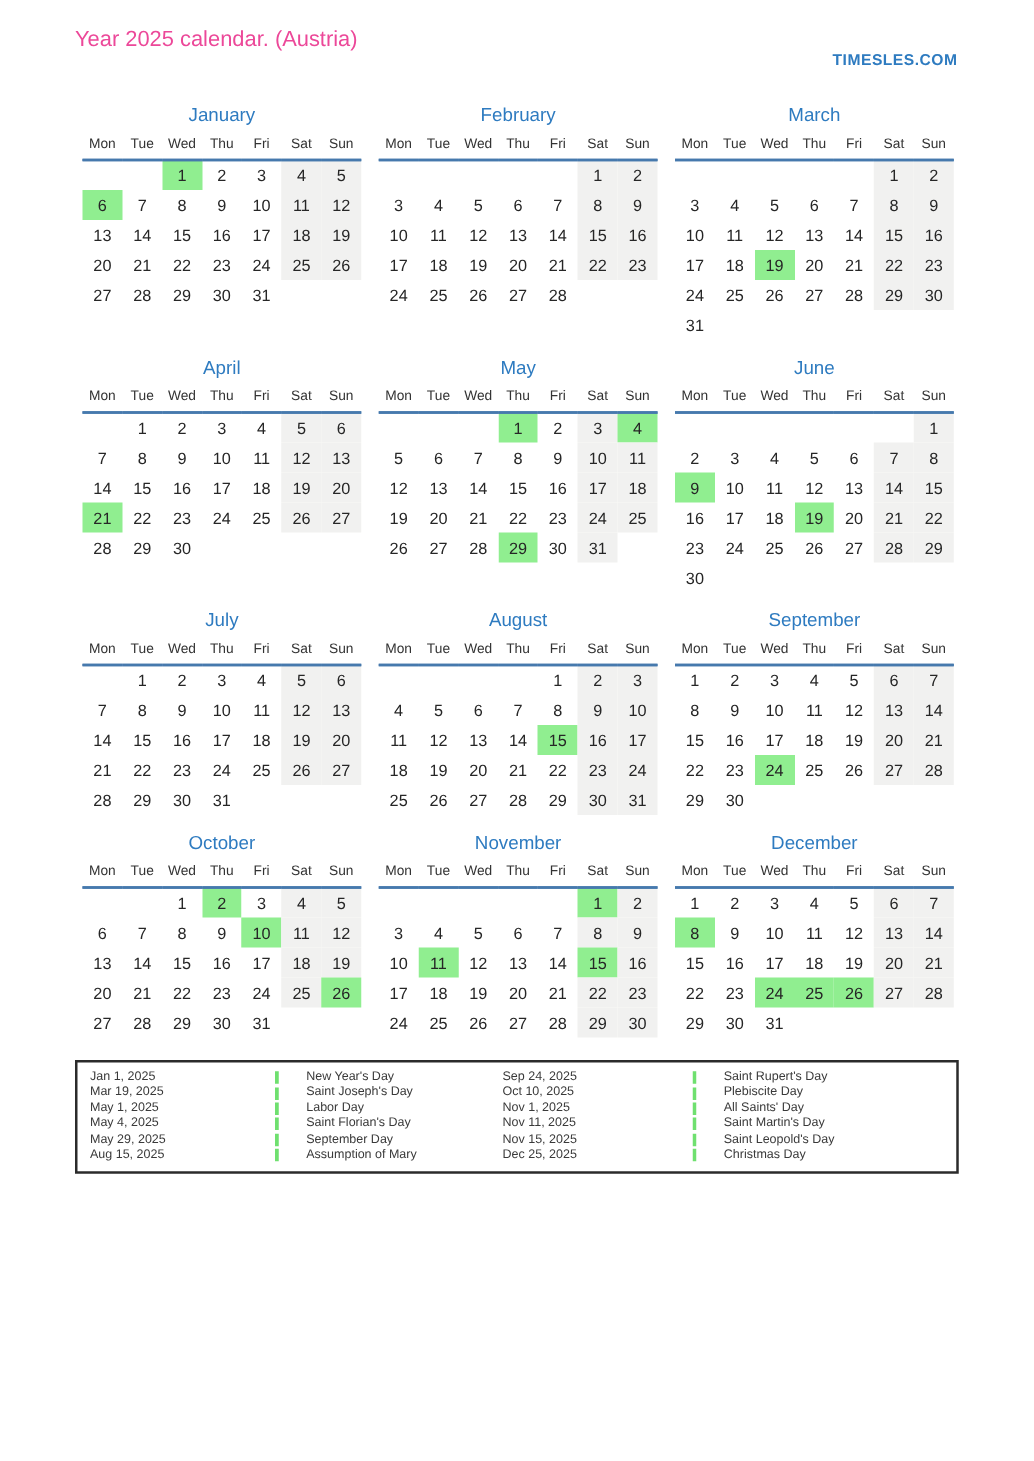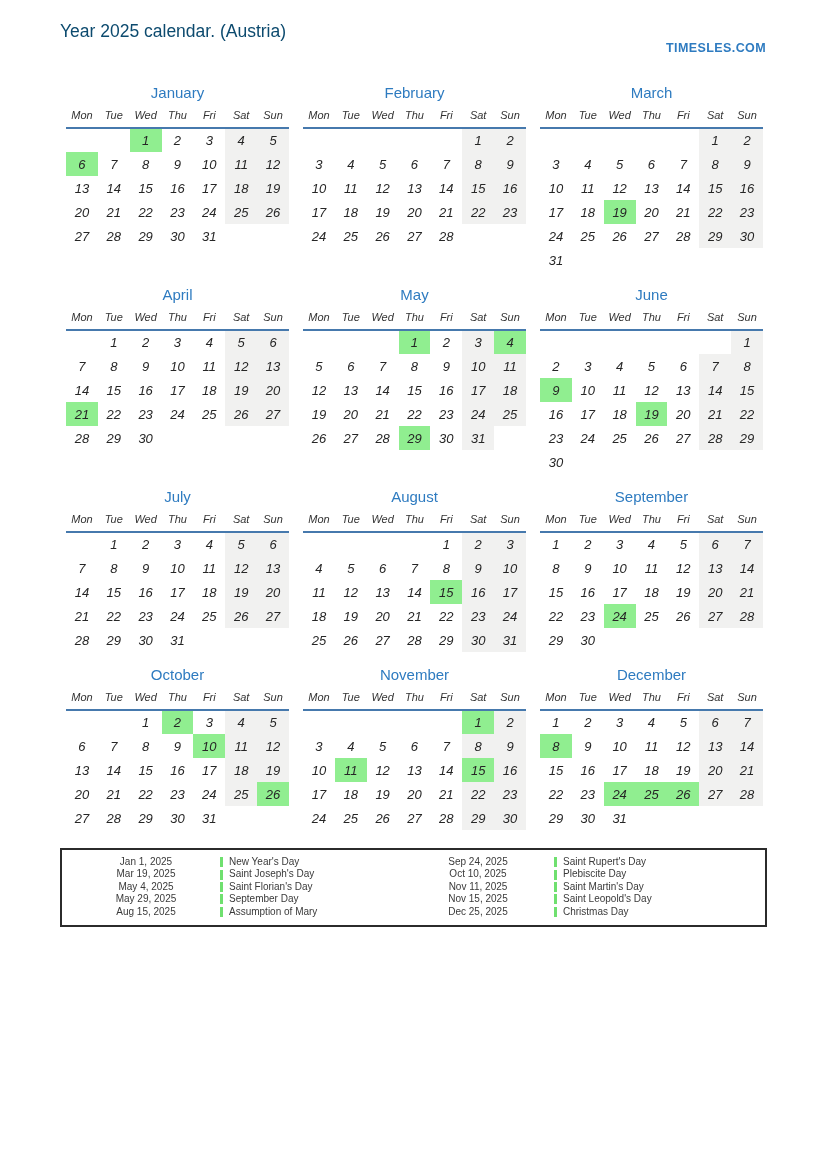--- a/index.html
+++ b/index.html
@@ -6,58 +6,58 @@
   html, body { background: #ffffff; }
   body {
     width: 827px; height: 1169px;
     font-family: "Liberation Sans", sans-serif;
     position: relative; overflow: hidden;
   }
   .header {
     display: flex; justify-content: space-between; align-items: flex-start;
     padding: 21px 61px 0 60px;
   }
-  .page-title { font-size: 17.5px; font-weight: 400; color: #0c4a6e; }
+  .page-title { font-size: 17.5px; font-weight: 400; color: #ec4899; }
   .site-link {
     font-size: 12.5px; font-weight: 700; letter-spacing: .4px;
     color: var(--accent); text-decoration: none; cursor: pointer; margin-top: 20px;
   }
   .calendar {
     margin: 29px 0 0 66px;
     display: grid;
     grid-template-columns: repeat(3, 223px);
     column-gap: 13px; row-gap: 22px; gap: 14px;
   }
   .month-title {
     font-size: 15px; font-weight: 400; color: var(--accent);
     text-align: center; margin-bottom: 7px; cursor: pointer;
   }
-  .month table { border-collapse: collapse; table-layout: fixed; width: 223px; font-style: italic; }
+  .month table { border-collapse: collapse; table-layout: fixed; width: 223px; }
   .month th {
     font-size: 11px; font-weight: 400; color: #333333;
     padding-bottom: 5px; height: 20px; text-align: center;
     border-bottom: 2px solid var(--rule);
   }
   .month td {
     height: 24px; text-align: center; vertical-align: middle;
     font-size: 13px; color: #262626;
   }
   .month td.weekend { background: var(--gray); }
   .month td.holiday { background: var(--green); }
   .legend-box {
     margin: 18px 60px 0 60px;
     border: 2px solid #2b2b2b;
     padding: 6px 10px 7px 10px;
   }
-  .legend-row { display: grid; grid-template-columns: 148px 182px 152px 1fr; text-align: center; }
+  .legend-row { display: grid; grid-template-columns: 148px 182px 152px 1fr; }
   .legend-date, .legend-name {
     font-size: 10px; color: #3a3a3a; line-height: 12.4px;
     white-space: nowrap; overflow: hidden;
   }
-  .legend-name { display: flex; align-items: center; gap: 6px; }
+  .legend-name { display: flex; align-items: center; gap: 22px; }
   .legend-bar { width: 3px; height: 10px; flex: 0 0 3px; background: var(--bargreen); }
 </style>
 </head>
 <body>
 
 <div class="header">
   <h1 class="page-title">Year 2025 calendar. (Austria)</h1>
   <a class="site-link">TIMESLES.COM</a>
 </div>
 
@@ -857,20 +857,32 @@
         <span class="legend-bar"></span>
         <span>Saint Joseph's Day</span>
       </div>
       <div class="legend-date">Oct 10, 2025</div>
       <div class="legend-name">
         <span class="legend-bar"></span>
         <span>Plebiscite Day</span>
       </div>
     </div>
     <div class="legend-row">
+      <div class="legend-date">May 1, 2025</div>
+      <div class="legend-name">
+        <span class="legend-bar"></span>
+        <span>Labor Day</span>
+      </div>
+      <div class="legend-date">Nov 1, 2025</div>
+      <div class="legend-name">
+        <span class="legend-bar"></span>
+        <span>All Saints' Day</span>
+      </div>
+    </div>
+    <div class="legend-row">
       <div class="legend-date">May 4, 2025</div>
       <div class="legend-name">
         <span class="legend-bar"></span>
         <span>Saint Florian's Day</span>
       </div>
       <div class="legend-date">Nov 11, 2025</div>
       <div class="legend-name">
         <span class="legend-bar"></span>
         <span>Saint Martin's Day</span>
       </div>

